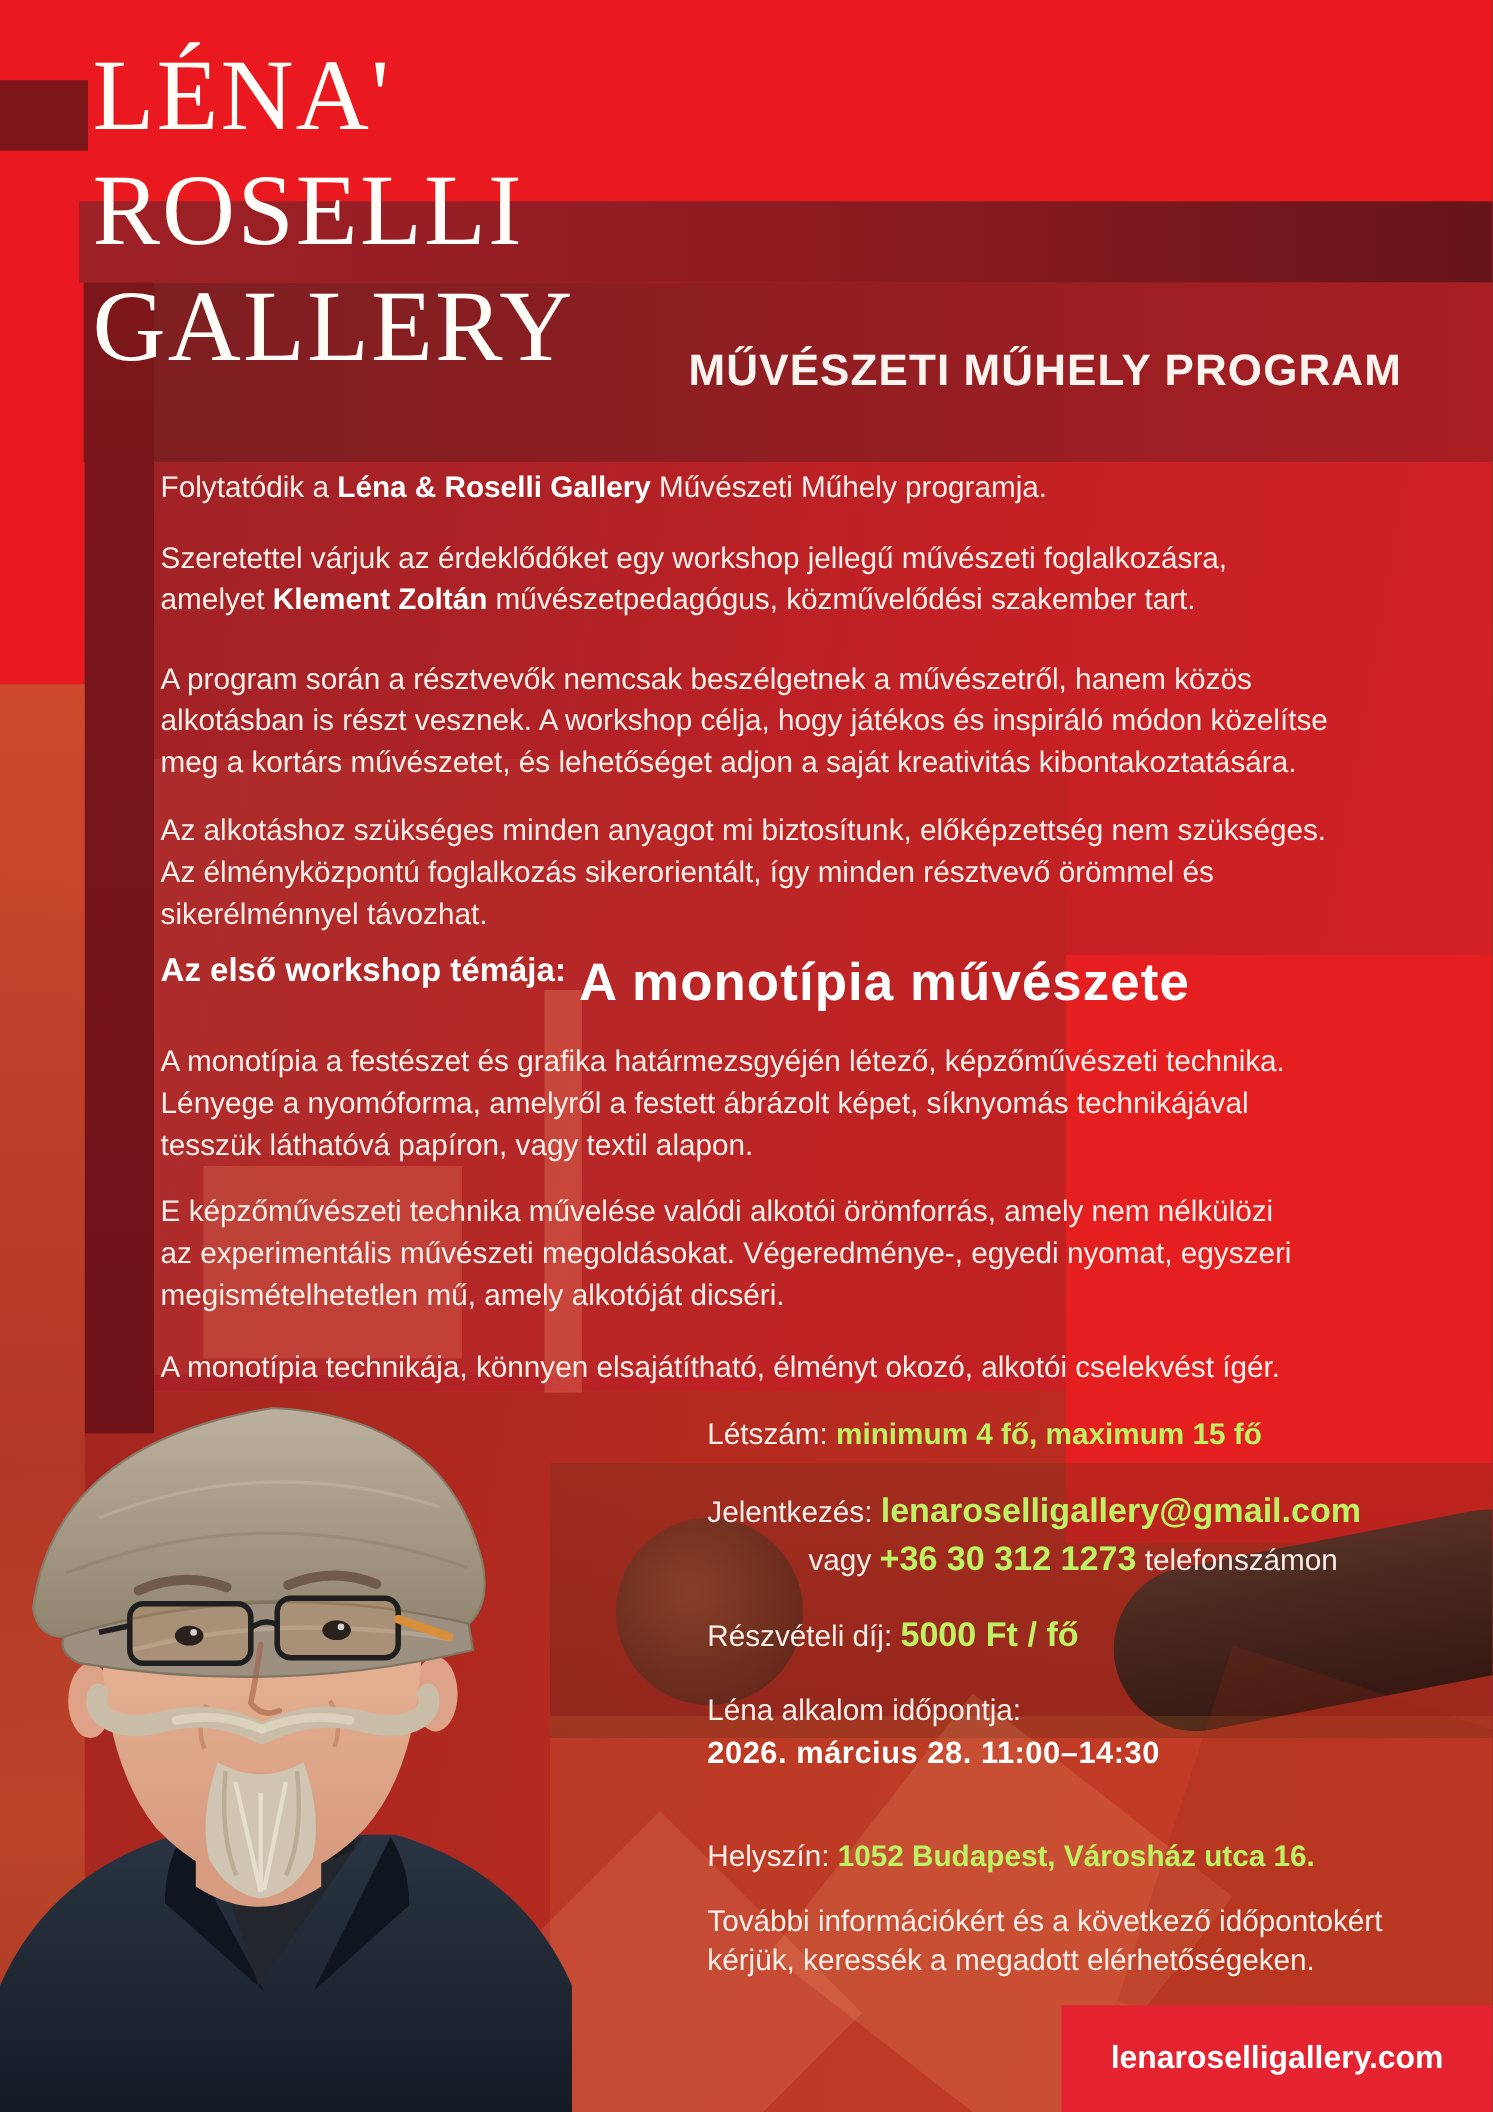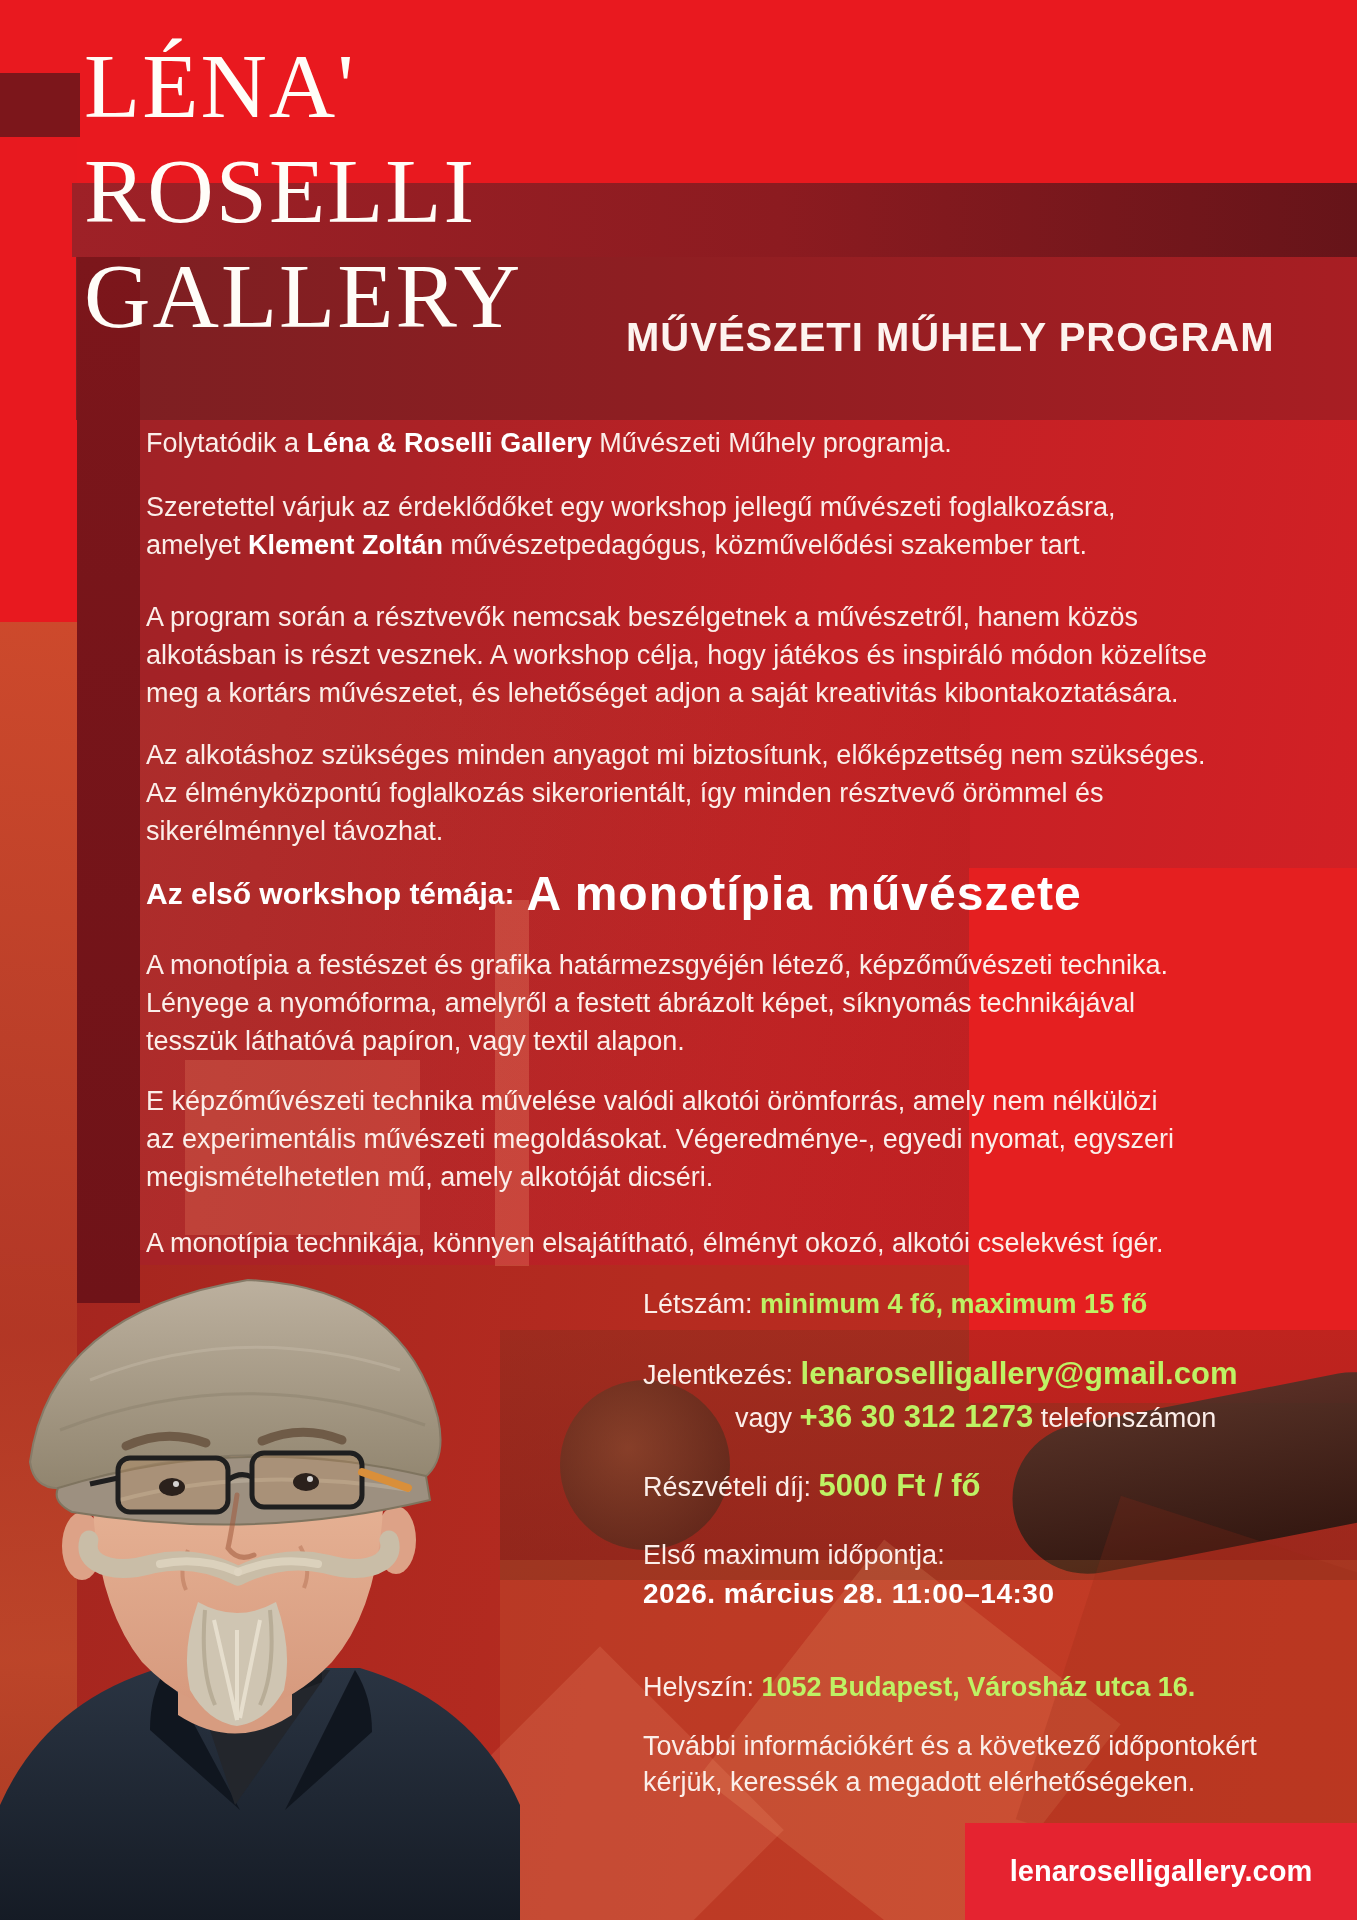--- a/index.html
+++ b/index.html
@@ -40,21 +40,21 @@
   .bn1{left:760px;top:1600px;width:300px;height:300px;background:rgba(255,195,135,.15);transform:rotate(38deg);}
   .bn2{left:1060px;top:1540px;width:340px;height:340px;background:rgba(150,40,25,.22);transform:rotate(18deg);}
   .bn3{left:470px;top:1700px;width:260px;height:260px;background:rgba(255,170,130,.16);transform:rotate(45deg);}
   
   .brand{left:84px;top:34px;font-family:"Liberation Serif","DejaVu Serif",serif;
     font-weight:400;font-size:92px;line-height:105px;letter-spacing:2px;color:#fffdf8;white-space:nowrap;}
   .subtitle{left:626px;top:315px;font-size:40px;font-weight:700;letter-spacing:1px;color:#fdf3ef;white-space:nowrap;}
   
   .para{left:146px;font-size:27px;line-height:38px;font-weight:400;color:#fbeee9;white-space:nowrap;}
   .para b{font-weight:700;color:#ffffff;}
-  .wk-heading{left:146px;top:866px;display:flex;align-items:center;gap:12px;white-space:nowrap;}
+  .wk-heading{left:146px;top:866px;display:flex;align-items:flex-start;gap:12px;white-space:nowrap;}
   .wk-label{font-size:30px;font-weight:700;color:#fff;}
   .wk-title{font-size:48px;font-weight:700;letter-spacing:1px;color:#fff;}
   
   .detail{left:643px;font-size:27px;line-height:36px;font-weight:400;color:#fbeee9;white-space:nowrap;}
   .detail b{font-weight:700;color:#bef264;}
   .detail .big{font-size:31px;}
   .d-phone{left:735px;}
   .d-date{left:643px;font-size:28px;font-weight:700;letter-spacing:.5px;color:#fff;white-space:nowrap;}
   
   .footer-box{left:965px;top:1823px;width:392px;height:97px;background:#e52330;
@@ -220,21 +220,21 @@
 
   <div class="abs detail d-phone" style="top:1399px;">
     <span>vagy </span><b class="big">+36 30 312 1273</b><span> telefonszámon</span>
   </div>
 
   <div class="abs detail" style="top:1468px;">
     <span>Részvételi díj: </span><b class="big">5000 Ft / fő</b>
   </div>
 
   <div class="abs detail" style="top:1537px;">
-    <span>Első maximum időpontja:</span>
+    <span>Léna alkalom időpontja:</span>
   </div>
 
   <div class="abs d-date" style="top:1578px;">2026. március 28. 11:00–14:30</div>
 
   <div class="abs detail" style="top:1669px;">
     <span>Helyszín: </span><b style="font-size:27px;">1052 Budapest, Városház utca 16.</b>
   </div>
 
   <div class="abs detail" style="top:1728px;">
     <span>További információkért és a következő időpontokért</span><br>

